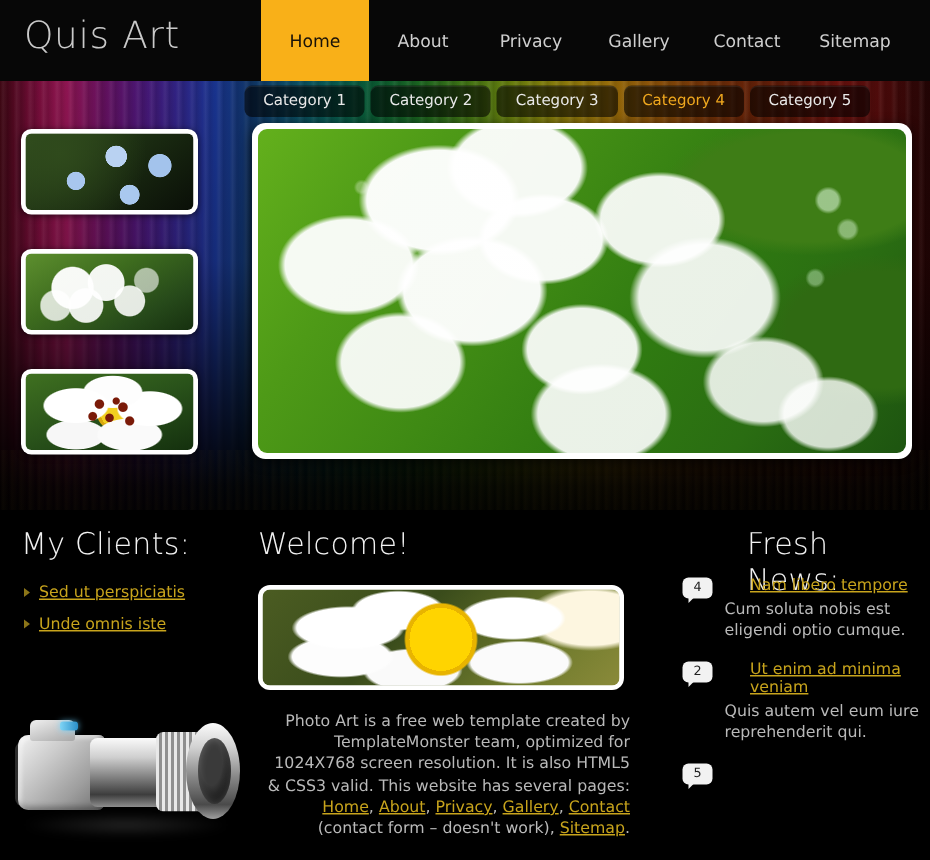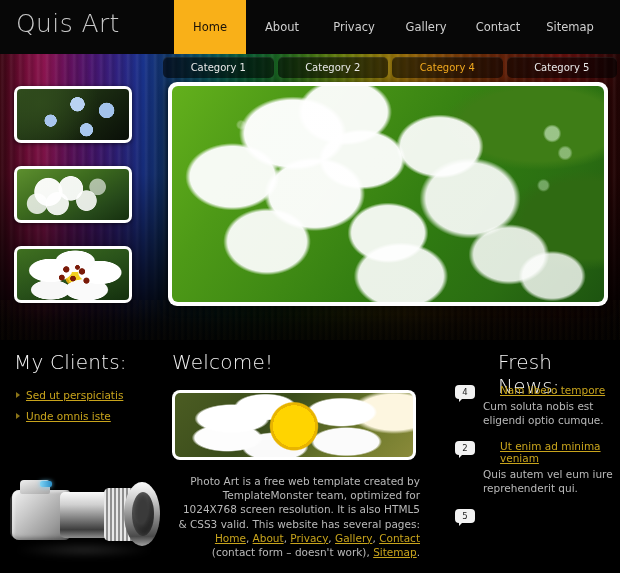--- a/index.html
+++ b/index.html
@@ -124,21 +124,21 @@
   .nav-item.active {
     background: #f9b018;
     color: #1a1208;
     font-weight: 400;
   }
 
   
   .cats {
     position: absolute;
     left: 163px; top: 57px;
-    width: 454px; height: 21px;
+    width: 417px; height: 21px;
     display: flex;
     gap: 4px;
     z-index: 18;
   }
   .cat {
     flex: 1;
     height: 21px;
     border-radius: 5px;
     background: rgba(0,0,0,0.58);
     display: flex;
@@ -498,20 +498,21 @@
         </div>
       <div class="nav-item">
           <span>Sitemap</span>
         </div>
     </nav>
   </div>
 
   <div class="cats">
     <div class="cat">Category 1</div>
     <div class="cat">Category 2</div>
+    <div class="cat">Category 3</div>
     <div class="cat hot">Category 4</div>
     <div class="cat">Category 5</div>
   </div>
 
   <div class="thumb t1">
     <div class="pic pic-blue"></div>
   </div>
   <div class="thumb t2">
     <div class="pic pic-white"></div>
   </div>

